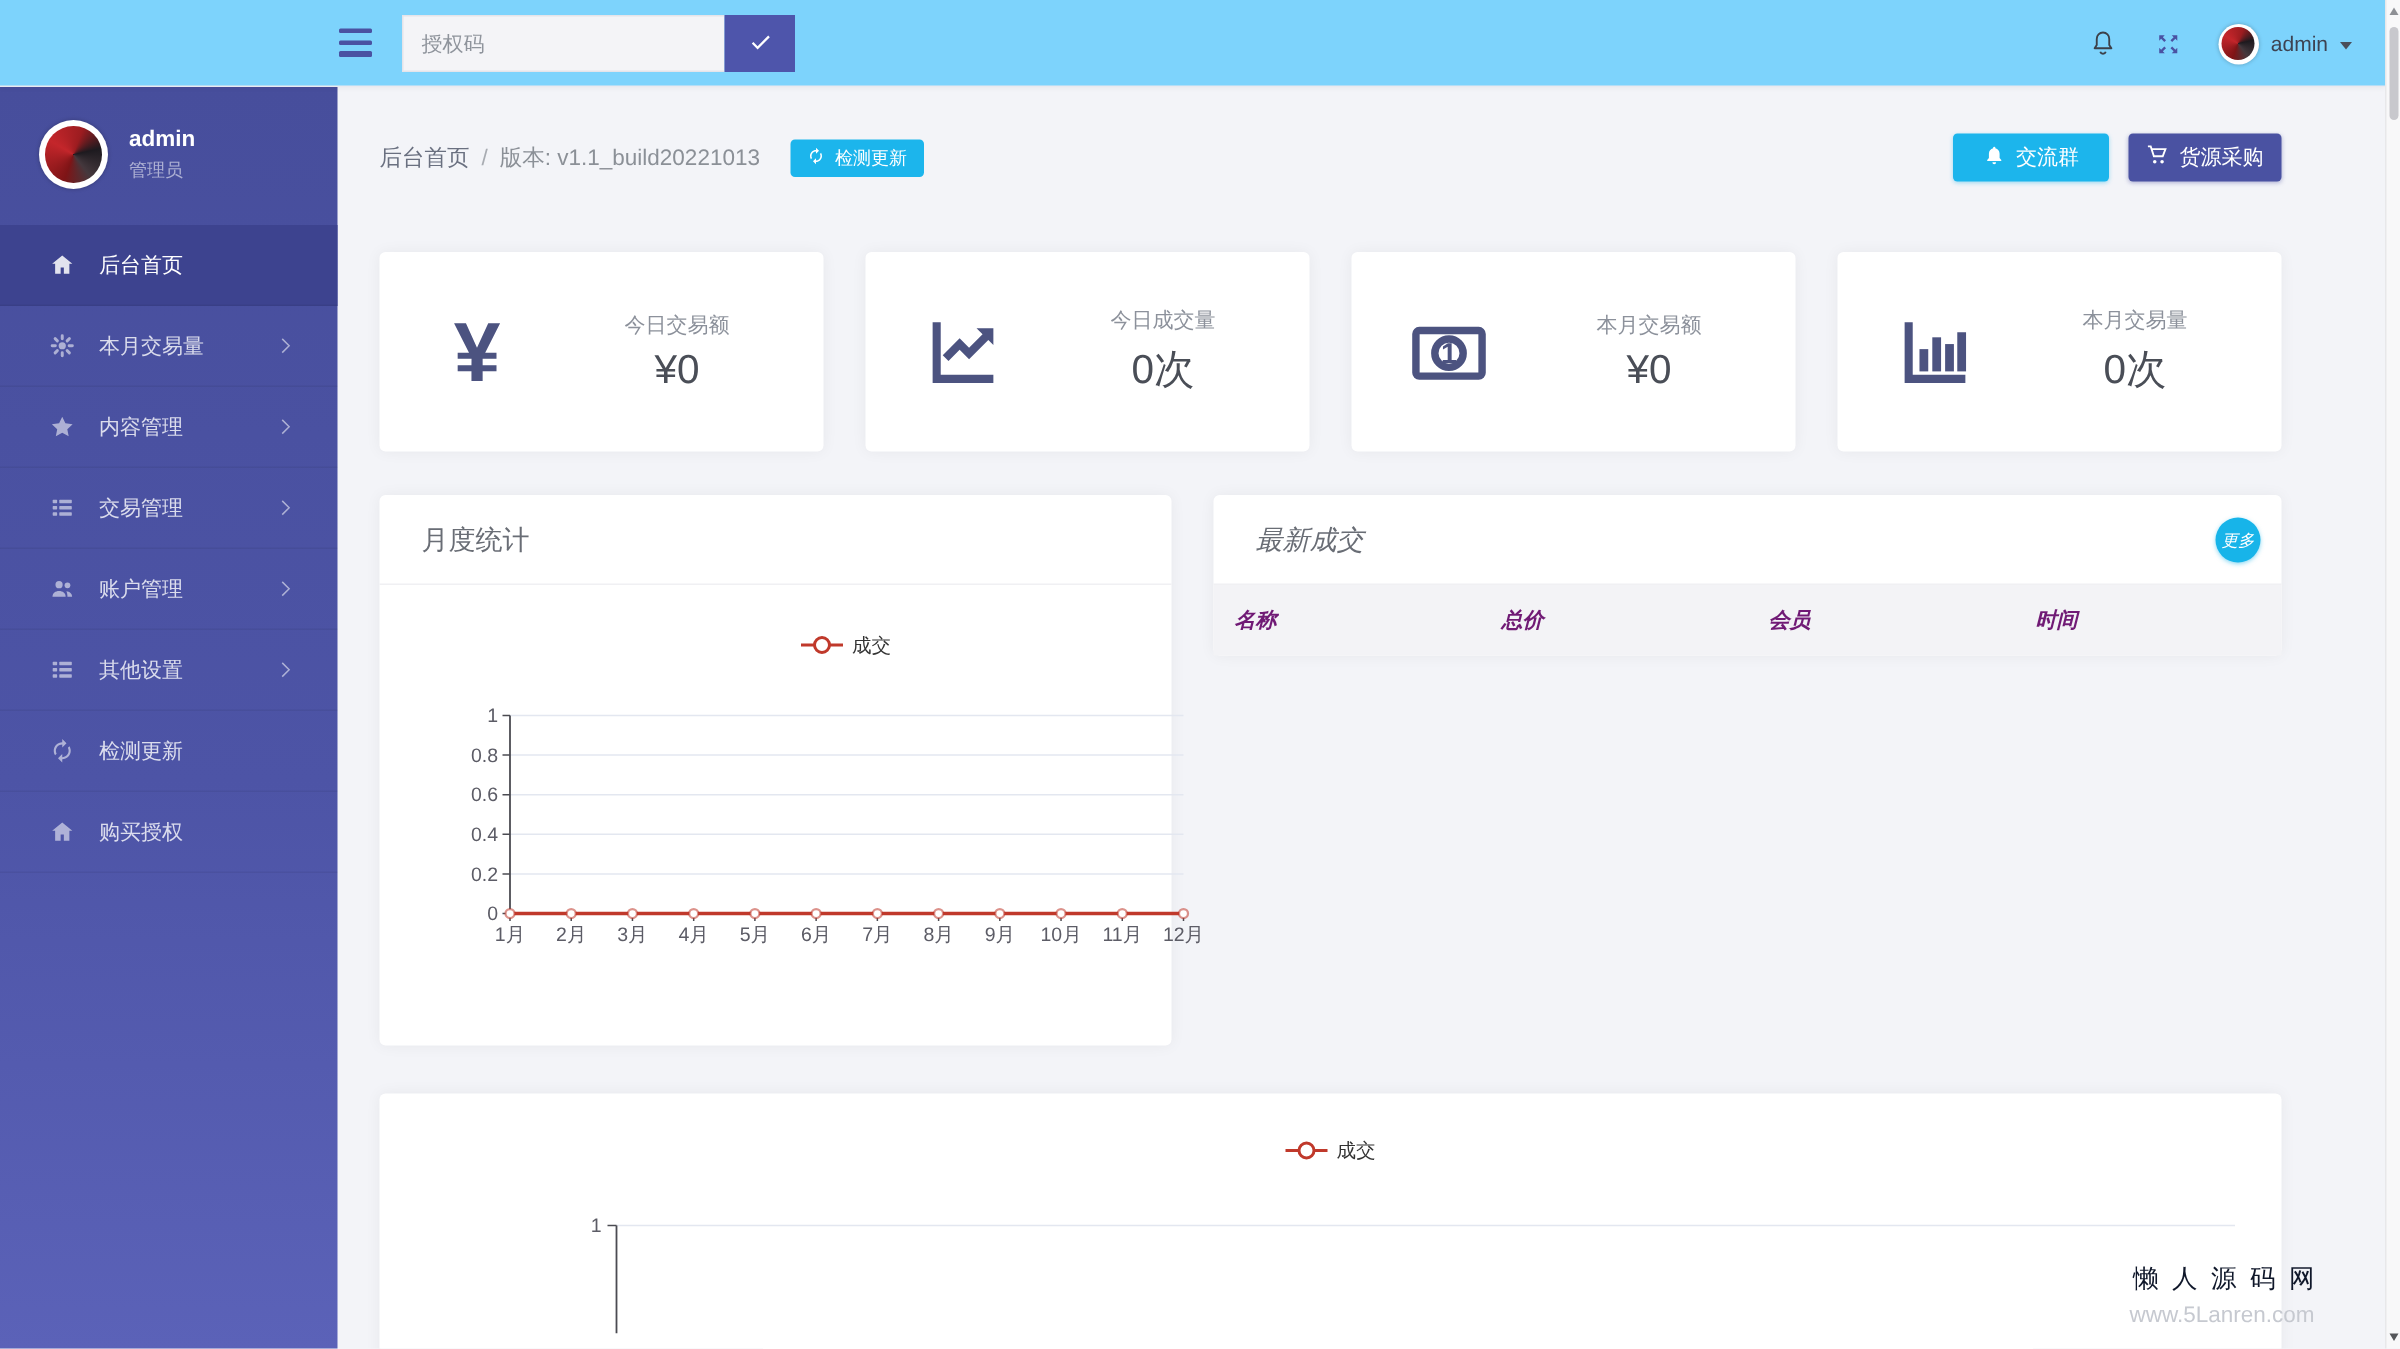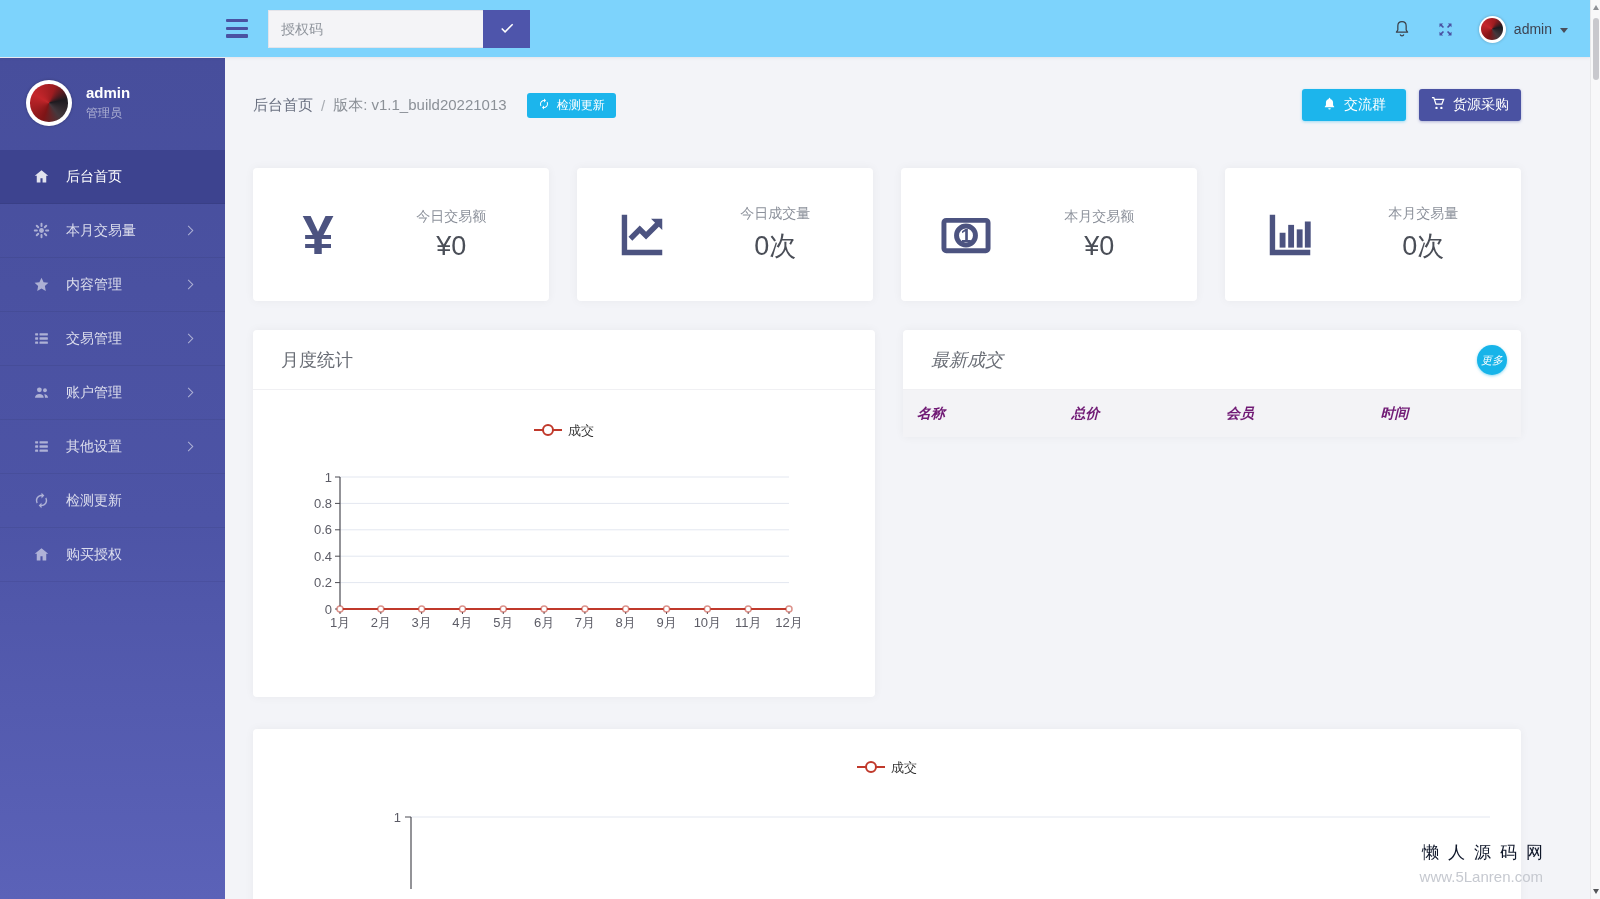--- a/index.html
+++ b/index.html
@@ -78,21 +78,21 @@
   .stat-yen { font-size:56px; font-weight:bold; color:#4c5380; line-height:1; }
   .stat-text { width:56%; display:flex; flex-direction:column; align-items:center; padding-right:10%; }
   .stat-label { font-size:14px; color:#8c919b; }
   .stat-value { font-size:27px; color:#4a4e57; margin-top:5px; }
 
   
   .charts-row { margin-top:29px; display:flex; gap:28px; align-items:flex-start; }
   .panel { background:#fff; border-radius:4px; box-shadow:0 0 10px rgba(0,0,0,.05); }
   .panel-header { height:60px; display:flex; align-items:center; padding:0 28px;
     border-bottom:1px solid #f0f0f3; font-size:18px; color:#696d75; position:relative; }
-  .monthly-panel { width:622px; height:367px; }
+  .monthly-panel { width:528px; height:367px; }
   .latest-panel { flex:1; height:107px;font-style:italic; }
   .more-badge { position:absolute; right:14px; top:15px; width:30px; height:30px; border-radius:50%;
     background:#17b4e9; color:#fff; font-size:11px; display:flex; align-items:center; justify-content:center;
     cursor:pointer; box-shadow:0 1px 3px rgba(23,180,233,.5); }
   .latest-table-head { display:grid; grid-template-columns:1fr 1fr 1fr 1fr; background:#f3f3f6; height:47px;
     align-items:center; }
   .latest-table-head .th { padding-left:14px; font-size:14px; font-weight:bold; color:#701a75; }
   .daily-panel { margin-top:32px; height:280px; }
   .chart-wrap { display:block; }
 

